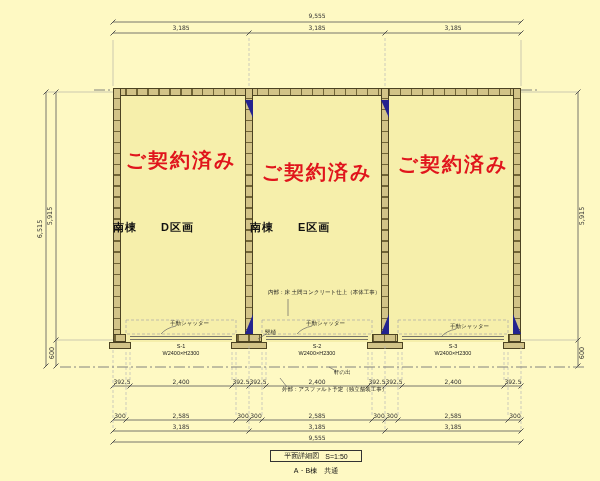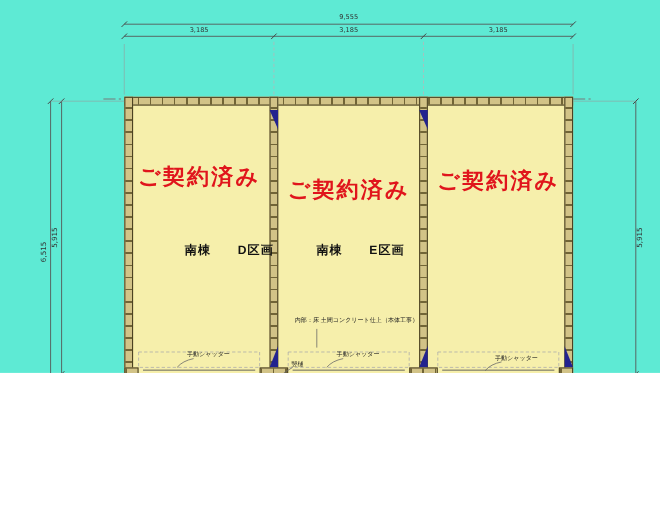--- a/index.html
+++ b/index.html
@@ -1,30 +1,30 @@
 <!DOCTYPE html>
 <html><head>
 <meta charset="utf-8">
 <style>
   html,body{margin:0;padding:0;background:#fff;}
-  #canvas{position:relative;width:600px;height:339px;background:#5eead4;overflow:hidden;
+  #canvas{position:relative;width:600px;height:481px;background:#fef9c3;overflow:hidden;
           font-family:"Liberation Sans",sans-serif;}
   .abs{position:absolute;}
   .dim{font-family:"DejaVu Sans",sans-serif;font-size:6px;color:#333;text-align:center;white-space:nowrap;}
   .dim-sm{font-family:"DejaVu Sans",sans-serif;font-size:6px;color:#333;text-align:center;white-space:nowrap;}
   .vlab{font-family:"DejaVu Sans",sans-serif;font-size:6.5px;color:#333;text-align:center;white-space:nowrap;
         transform:rotate(-90deg);transform-origin:center;}
   .note{font-size:5.5px;color:#222;white-space:nowrap;line-height:1;}
   .wall-h{background-color:#d2c387;background-image:repeating-linear-gradient(90deg,rgba(96,84,40,.85) 0 1.5px,transparent 1.5px 11px);
           border:1px solid #4c4322;box-sizing:border-box;}
   .wall-v{background-color:#d2c387;background-image:repeating-linear-gradient(0deg,rgba(96,84,40,.85) 0 1.5px,transparent 1.5px 11px);
           border:1px solid #4c4322;box-sizing:border-box;}
   .foot{background:#d2c387;border:1px solid #4c4322;box-sizing:border-box;}
   .status{font-size:20px;font-weight:bold;color:#e0151c;text-align:center;letter-spacing:2px;white-space:nowrap;}
-  .uname{font-size:11px;font-weight:bold;color:#111;text-align:right;letter-spacing:1px;white-space:nowrap;}
+  .uname{font-size:11px;font-weight:bold;color:#111;text-align:left;letter-spacing:1px;white-space:nowrap;}
   .tri{width:8px;height:18px;background:#23238f;}
   .tri-top{clip-path:polygon(0 0,100% 0,100% 100%);}
   .tri-bot{clip-path:polygon(100% 0,100% 100%,0 100%);}
   .tri-bot-r{clip-path:polygon(0 0,0 100%,100% 100%);}
   .slab{font-size:5.5px;color:#222;text-align:center;white-space:nowrap;line-height:1;}
   #titlebox{border:1px solid #333;display:flex;justify-content:center;align-items:center;gap:6px;
             font-size:7px;color:#111;box-sizing:border-box;}
   .tsub{font-size:7px;color:#111;text-align:center;white-space:nowrap;}
 </style>
 </head>
@@ -175,21 +175,21 @@
   <div class="abs vlab" style="left:18px;top:225px;width:44px;">6,515</div>
   <div class="abs vlab" style="left:28px;top:212px;width:44px;">5,915</div>
   <div class="abs vlab" style="left:30px;top:349px;width:44px;">600</div>
   <div class="abs vlab" style="left:560px;top:212px;width:44px;">5,915</div>
   <div class="abs vlab" style="left:560px;top:349px;width:44px;">600</div>
 
   <div class="abs status" style="left:113px;top:147px;width:136px;">ご契約済み</div>
   <div class="abs status" style="left:249px;top:159px;width:136px;">ご契約済み</div>
   <div class="abs status" style="left:385px;top:151px;width:136px;">ご契約済み</div>
   <div class="abs uname" style="left:113px;top:220px;width:136px;">南棟　　D区画</div>
-  <div class="abs uname" style="left:232px;top:220px;width:136px;">南棟　　E区画</div>
+  <div class="abs uname" style="left:250px;top:220px;width:136px;">南棟　　E区画</div>
 
   <div class="abs note" style="left:268px;top:290px;">内部：床 土間コンクリート仕上（本体工事）</div>
   <div class="abs note" style="left:282px;top:387px;">外部：アスファルト予定（独立舗装工事）</div>
   <div class="abs note" style="left:334px;top:370px;">軒の出</div>
   <div class="abs note" style="left:265px;top:330px;">竪樋</div>
   <div class="abs note" style="left:170px;top:321px;">手動シャッター</div>
   <div class="abs note" style="left:306px;top:321px;">手動シャッター</div>
   <div class="abs note" style="left:450px;top:324px;">手動シャッター</div>
 
   <div class="abs slab" style="left:113px;top:344px;width:136px;">S-1</div>

